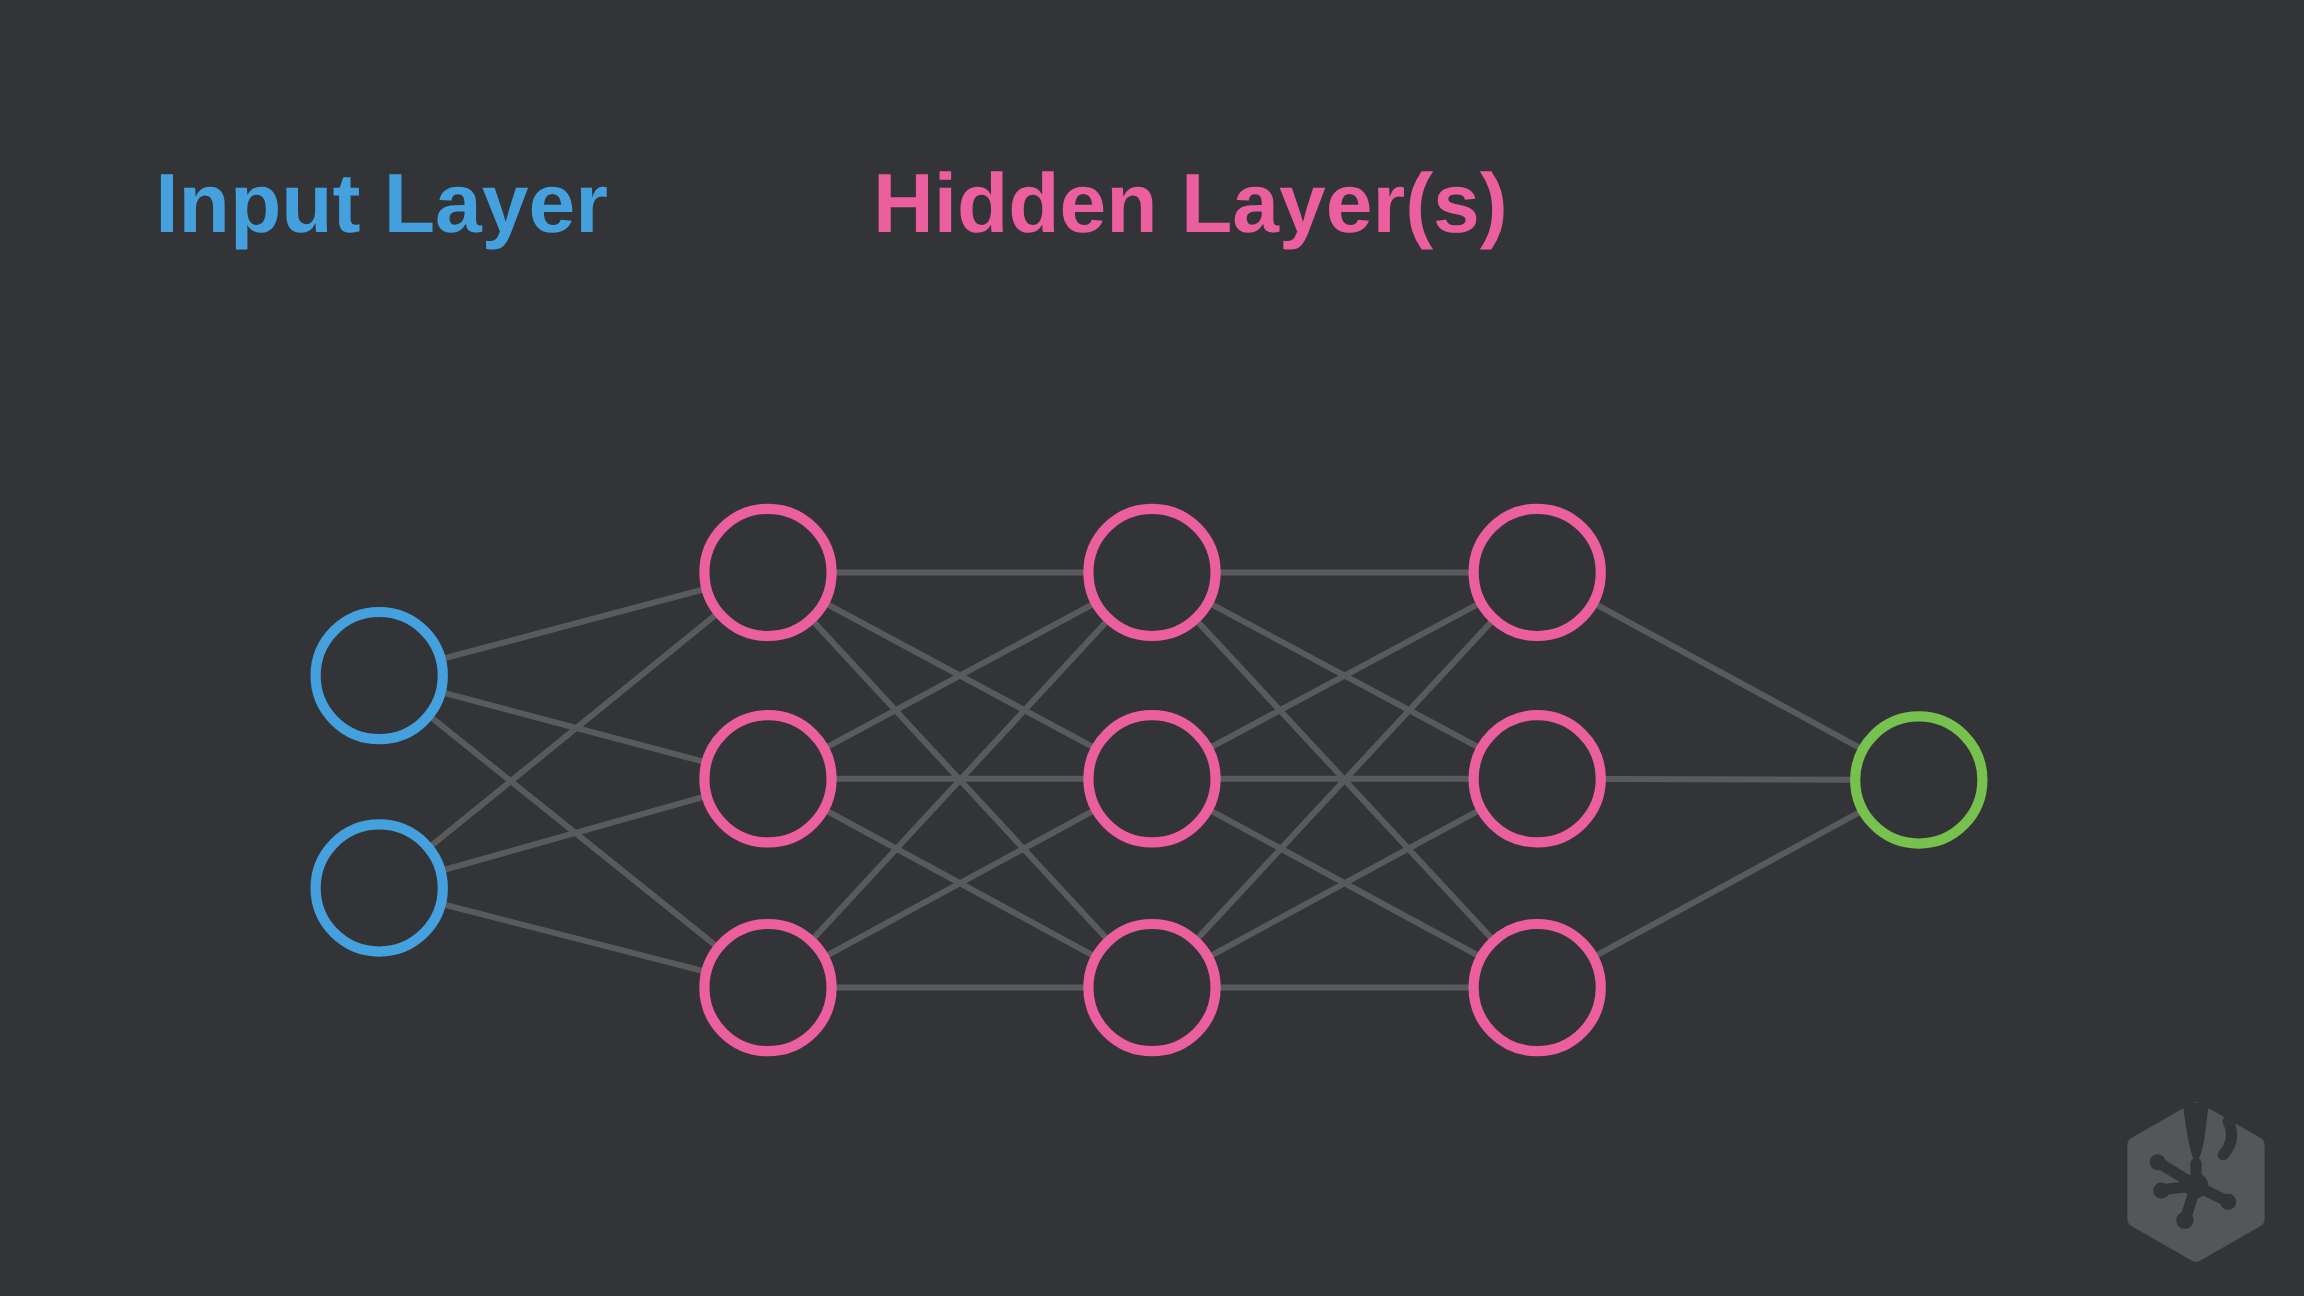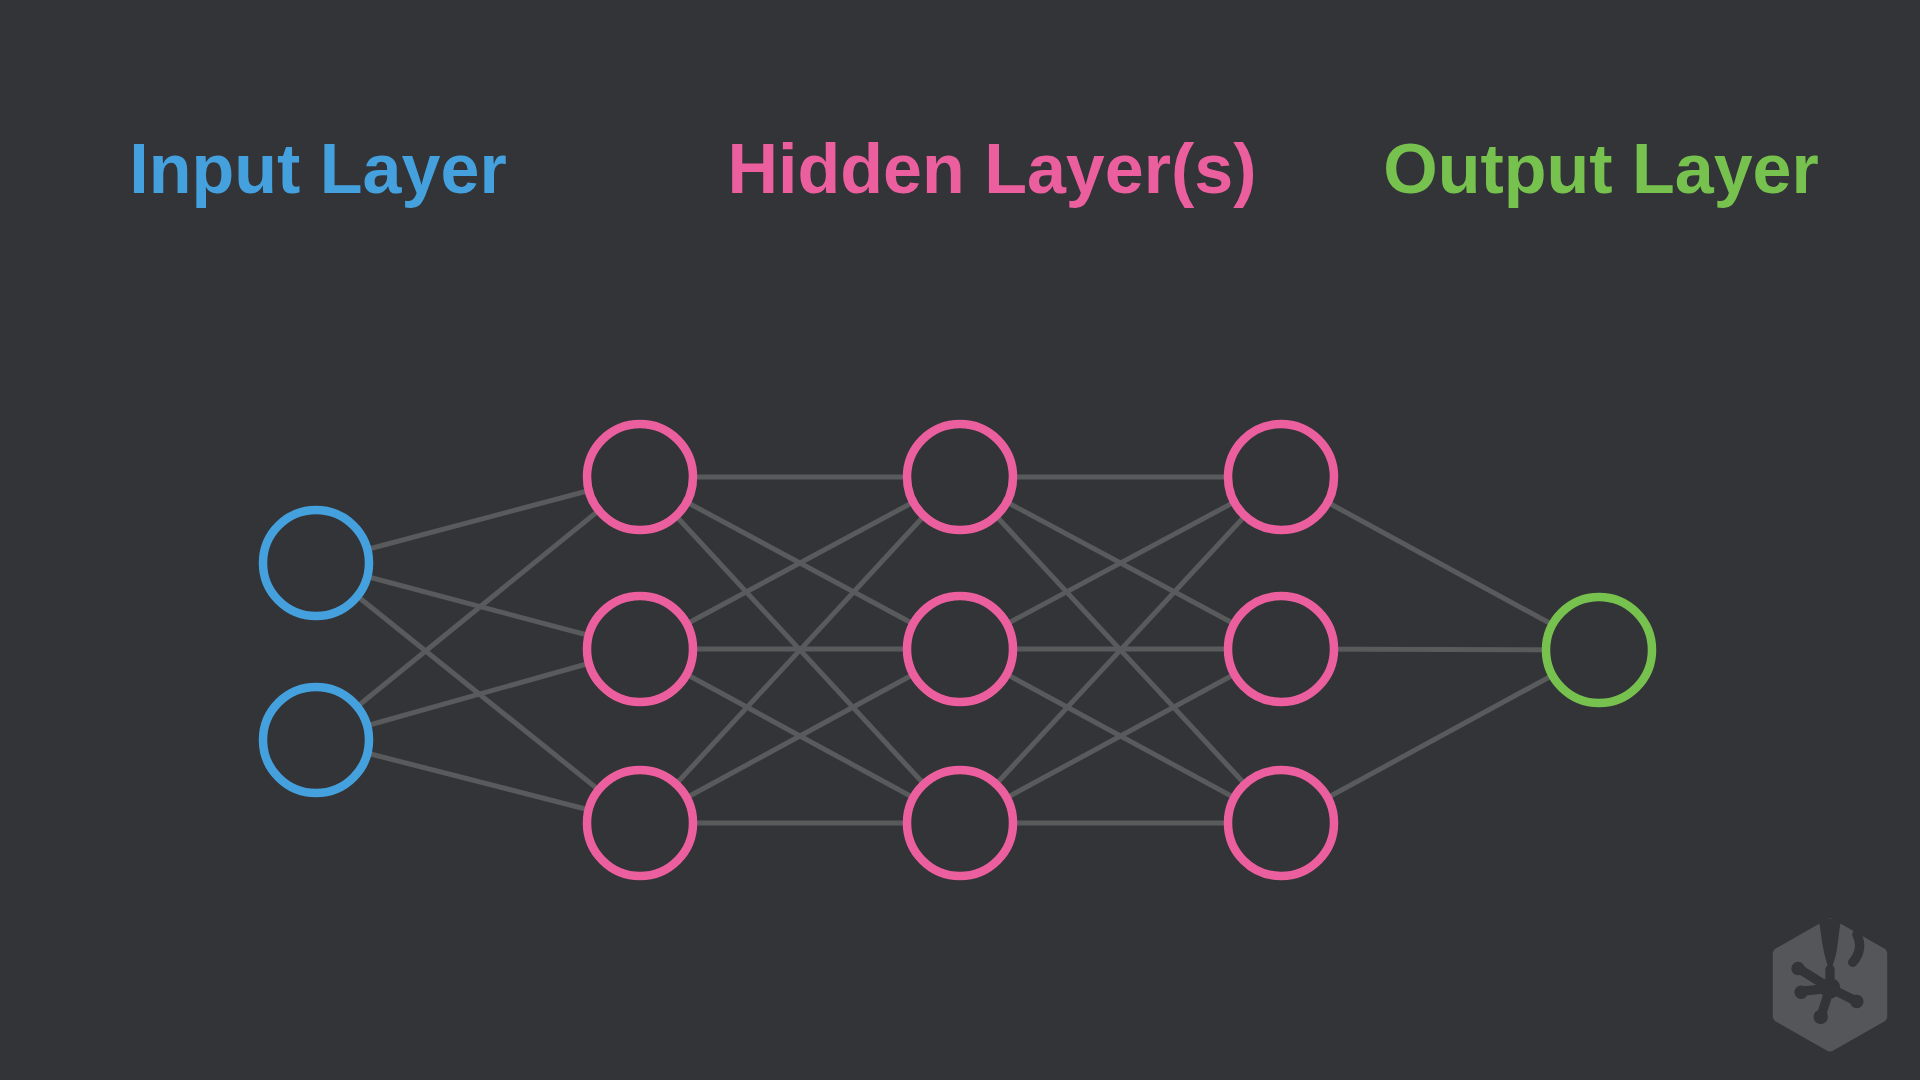--- a/index.html
+++ b/index.html
@@ -47,21 +47,20 @@
 </style>
 </head>
 <body style="background: rgb(51, 52, 55);">
 
 <div class="stage">
 
   <div class="layer-label input" style="color: rgb(69, 161, 222);">Input Layer</div>
 
   <div class="layer-label hidden" style="color: rgb(236, 95, 158);">Hidden Layer(s)</div>
 
-  <div class="layer-label output" style="color: rgb(119, 194, 78);">Output Layer</div>
 
   <svg class="network-svg" viewBox="0 0 1920 1080">
       <line x1="316" y1="563" x2="640" y2="477" stroke="#595A5C" stroke-width="5"></line>
       <line x1="316" y1="563" x2="640" y2="649" stroke="#595A5C" stroke-width="5"></line>
       <line x1="316" y1="563" x2="640" y2="823" stroke="#595A5C" stroke-width="5"></line>
       <line x1="316" y1="740" x2="640" y2="477" stroke="#595A5C" stroke-width="5"></line>
       <line x1="316" y1="740" x2="640" y2="649" stroke="#595A5C" stroke-width="5"></line>
       <line x1="316" y1="740" x2="640" y2="823" stroke="#595A5C" stroke-width="5"></line>
       <line x1="640" y1="477" x2="960" y2="477" stroke="#595A5C" stroke-width="5"></line>
       <line x1="640" y1="477" x2="960" y2="649" stroke="#595A5C" stroke-width="5"></line>

